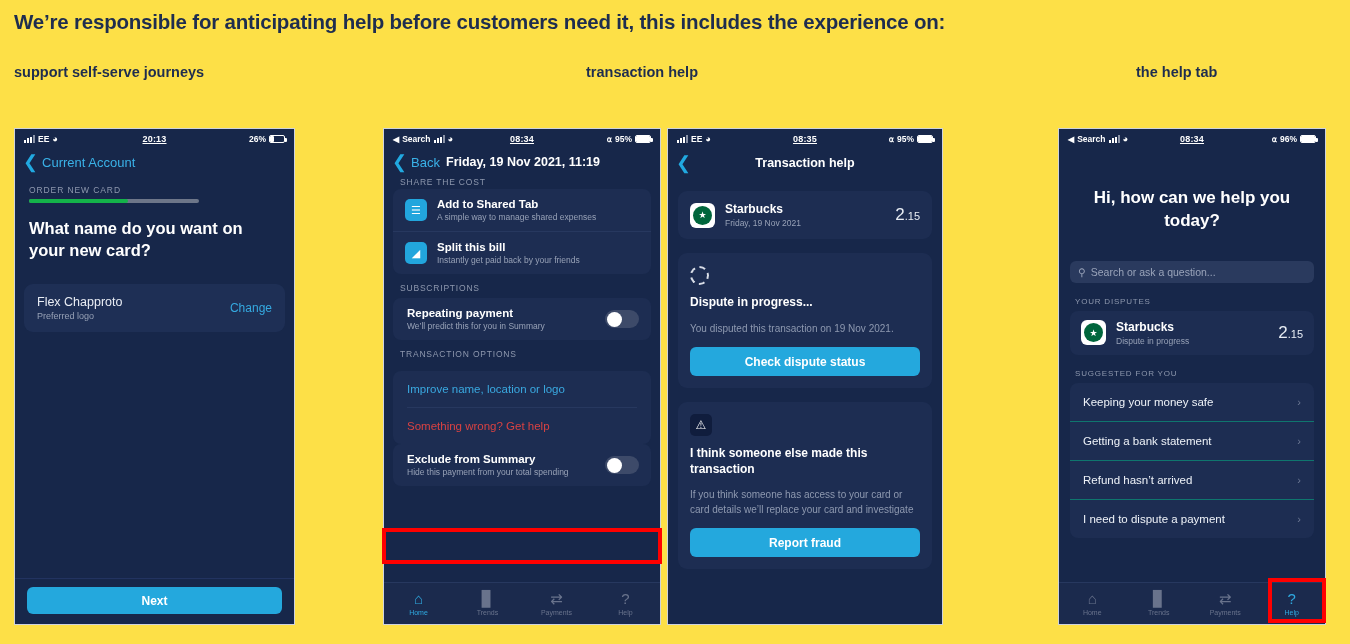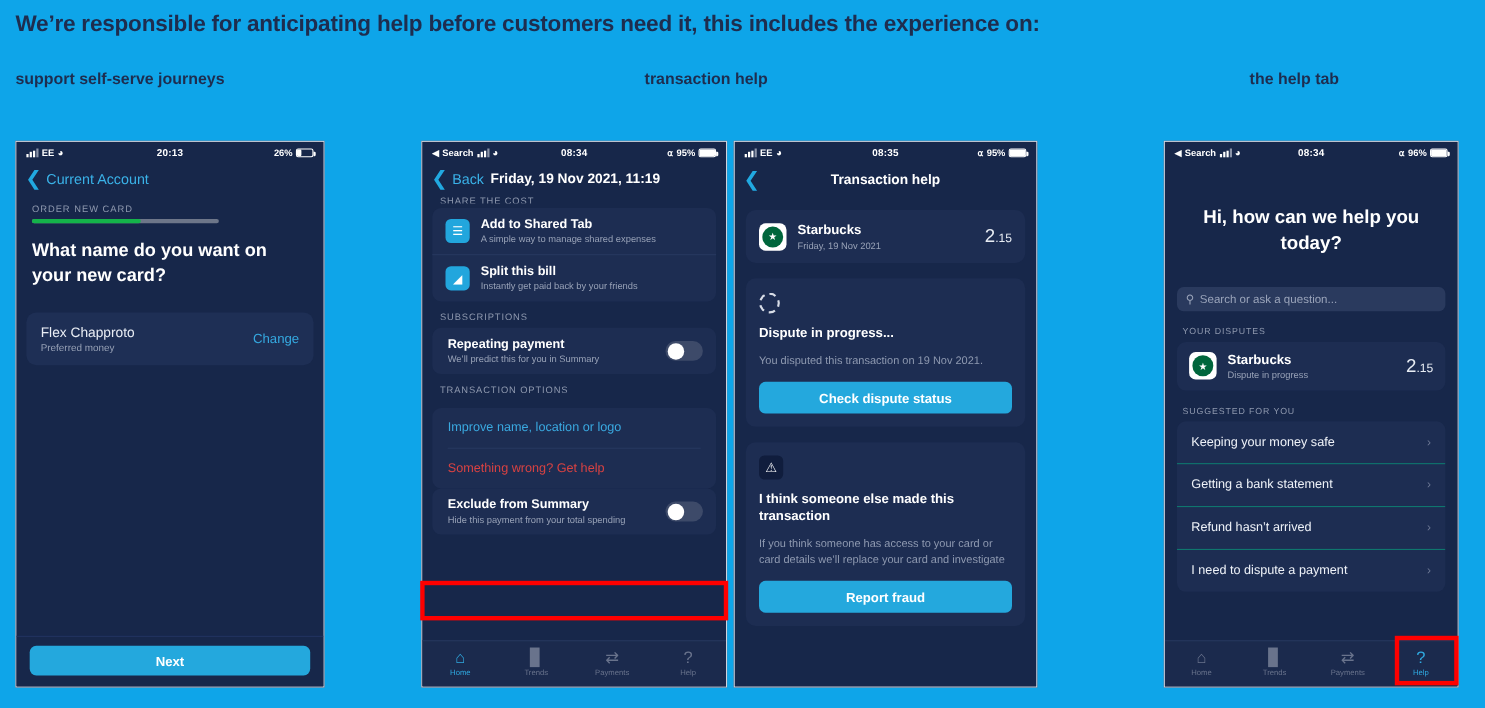--- a/index.html
+++ b/index.html
@@ -2,21 +2,21 @@
 <html><head>
 <meta charset="utf-8">
 <style>
   * { box-sizing: border-box; margin: 0; padding: 0; }
   html, body {
     width: 1350px; height: 644px;
     background: #ffffff;
     font-family: "Liberation Sans", sans-serif;
     overflow: hidden;
   }
-  .page { position: relative; width: 1350px; height: 644px; background:#0ea5e9; }
+  .page { position: relative; width: 1350px; height: 644px; background:#fde047; }
 
   
   .main-heading {
     position:absolute; left:14px; top:10px;
     font-size:20.5px; font-weight:bold; color:#1e2d4f;
     letter-spacing:-0.2px; white-space:nowrap;
   }
   .col-caption {
     position:absolute; top:64px;
     font-size:14.5px; font-weight:bold; color:#1e2d4f;
@@ -41,21 +41,21 @@
   .screen { position:relative; width:100%; height:100%; background:#17274a; }
 
   
   .statusbar {
     position:relative; height:20px;
     display:flex; align-items:center;
     padding:0 9px; font-size:8.5px; font-weight:bold; color:#ffffff;
   }
   .sb-left { display:flex; align-items:center; gap:3px; }
   .sb-center { position:absolute; left:0; right:0; text-align:center;
-               font-size:9px; font-weight:bold; letter-spacing:0.2px; pointer-events:none;}
+               font-size:9px; font-weight:bold; letter-spacing:0.2px; pointer-events:none;text-decoration:underline;}
   .sb-right { margin-left:auto; display:flex; align-items:center; gap:3px; z-index:2;}
   .bars { display:inline-block; width:11px; height:8px; position:relative; }
   .bars i { position:absolute; bottom:0; width:2px; background:#fff; }
   .bars i:nth-child(1){ left:0; height:3px;}
   .bars i:nth-child(2){ left:3px; height:5px;}
   .bars i:nth-child(3){ left:6px; height:6.5px;}
   .bars i:nth-child(4){ left:9px; height:8px; background:#8a93a8;}
   .wifi { font-size:9px; }
   .batt { display:inline-block; width:16px; height:8px; border:1px solid #fff;
           border-radius:2px; position:relative; }
@@ -212,21 +212,21 @@
         <div style="color:#8e98ae;font-size:8.5px;letter-spacing:0.9px;margin-top:6px;">ORDER NEW CARD</div>
         <div class="progress-track">
           <div class="progress-fill" id="p1-progress" style="width: 58%;"></div>
         </div>
         <div class="p1-q">What name do you want on your new card?</div>
       </div>
 
       <div class="p1-card">
         <div>
           <div class="p1-name">Flex Chapproto</div>
-          <div class="p1-sub">Preferred money</div>
+          <div class="p1-sub">Preferred logo</div>
         </div>
         <div class="p1-change">Change</div>
       </div>
 
       <div class="p1-footer">
         <button class="btn-primary p1-next">Next</button>
       </div>
     </div>
   </div>
 

